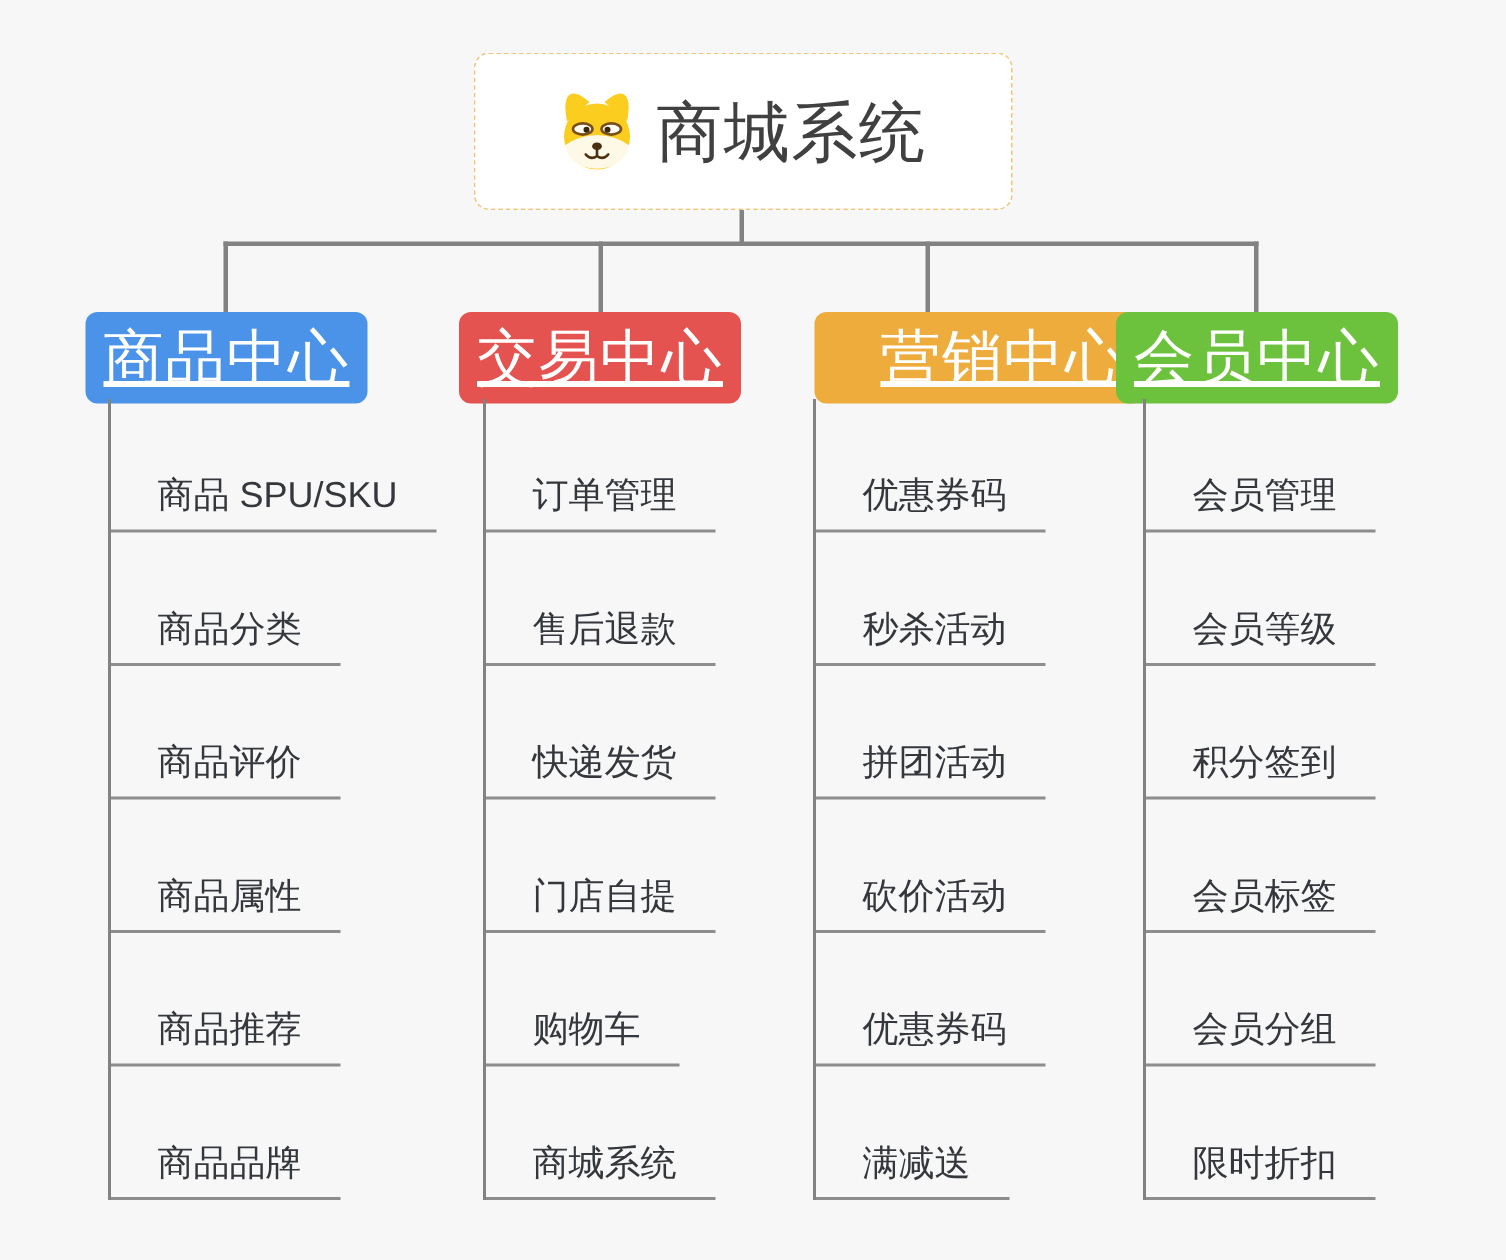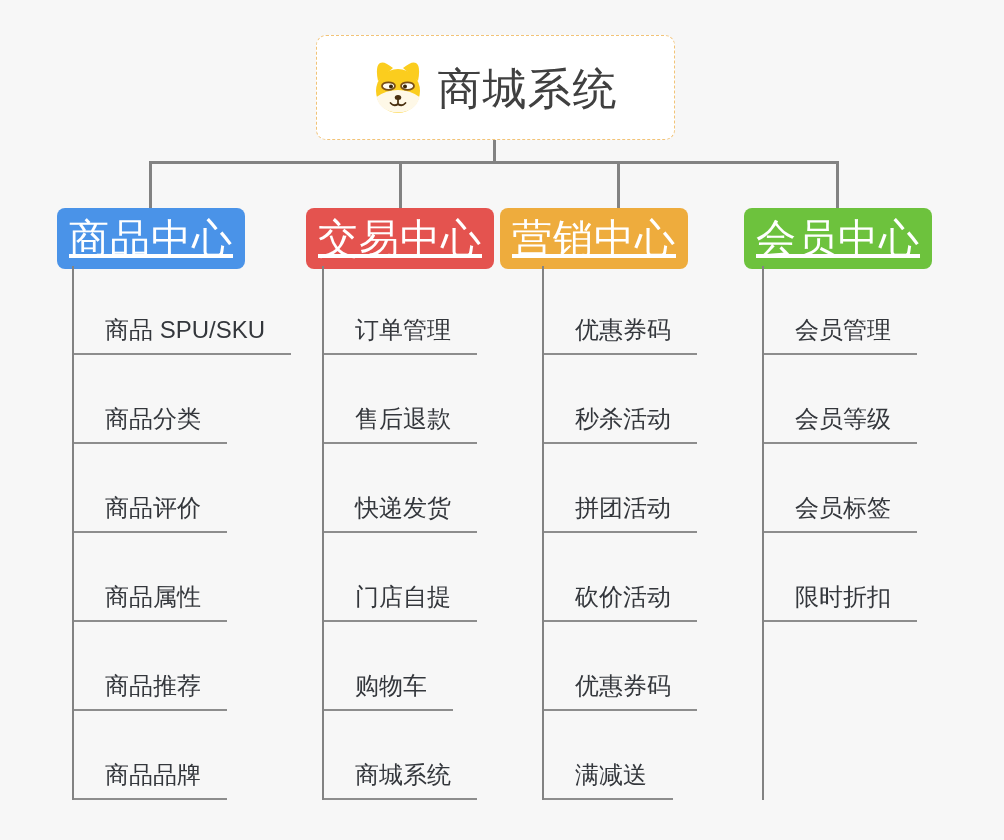--- a/index.html
+++ b/index.html
@@ -107,21 +107,21 @@
 
   <div class="conn" style="left:493px; top:140px; width:3px; height:24px;"></div>
   <div class="conn" style="left:149px; top:161px; width:690px; height:3px;"></div>
   <div class="conn" style="left:149px; top:161px; width:3px; height:47px;"></div>
   <div class="conn" style="left:399px; top:161px; width:3px; height:47px;"></div>
   <div class="conn" style="left:617px; top:161px; width:3px; height:47px;"></div>
   <div class="conn" style="left:836px; top:161px; width:3px; height:47px;"></div>
 
   <div class="branch-header" style="left: 57px; background-color: rgb(74, 147, 232);">商品中心</div>
   <div class="branch-header" style="left: 306px; background-color: rgb(228, 83, 79);">交易中心</div>
-  <div class="branch-header" style="left: 500px; background-color: rgb(238, 172, 61);">营销中心</div>
+  <div class="branch-header" style="left: 543px; background-color: rgb(238, 172, 61); padding-left: 32px;">营销中心</div>
   <div class="branch-header" style="left: 744px; background-color: rgb(109, 194, 61);">会员中心</div>
 
   <div class="leaf-col" style="left:72px;">
     <div class="leaf">商品 SPU/SKU</div>
     <div class="leaf">商品分类</div>
     <div class="leaf">商品评价</div>
     <div class="leaf">商品属性</div>
     <div class="leaf">商品推荐</div>
     <div class="leaf">商品品牌</div>
   </div>
@@ -140,17 +140,19 @@
     <div class="leaf">秒杀活动</div>
     <div class="leaf">拼团活动</div>
     <div class="leaf">砍价活动</div>
     <div class="leaf">优惠券码</div>
     <div class="leaf">满减送</div>
   </div>
 
   <div class="leaf-col" style="left:762px;">
     <div class="leaf">会员管理</div>
     <div class="leaf">会员等级</div>
+    <div class="leaf">积分签到</div>
     <div class="leaf">会员标签</div>
+    <div class="leaf">会员分组</div>
     <div class="leaf">限时折扣</div>
   </div>
 
 </div>
 
 </body></html>

